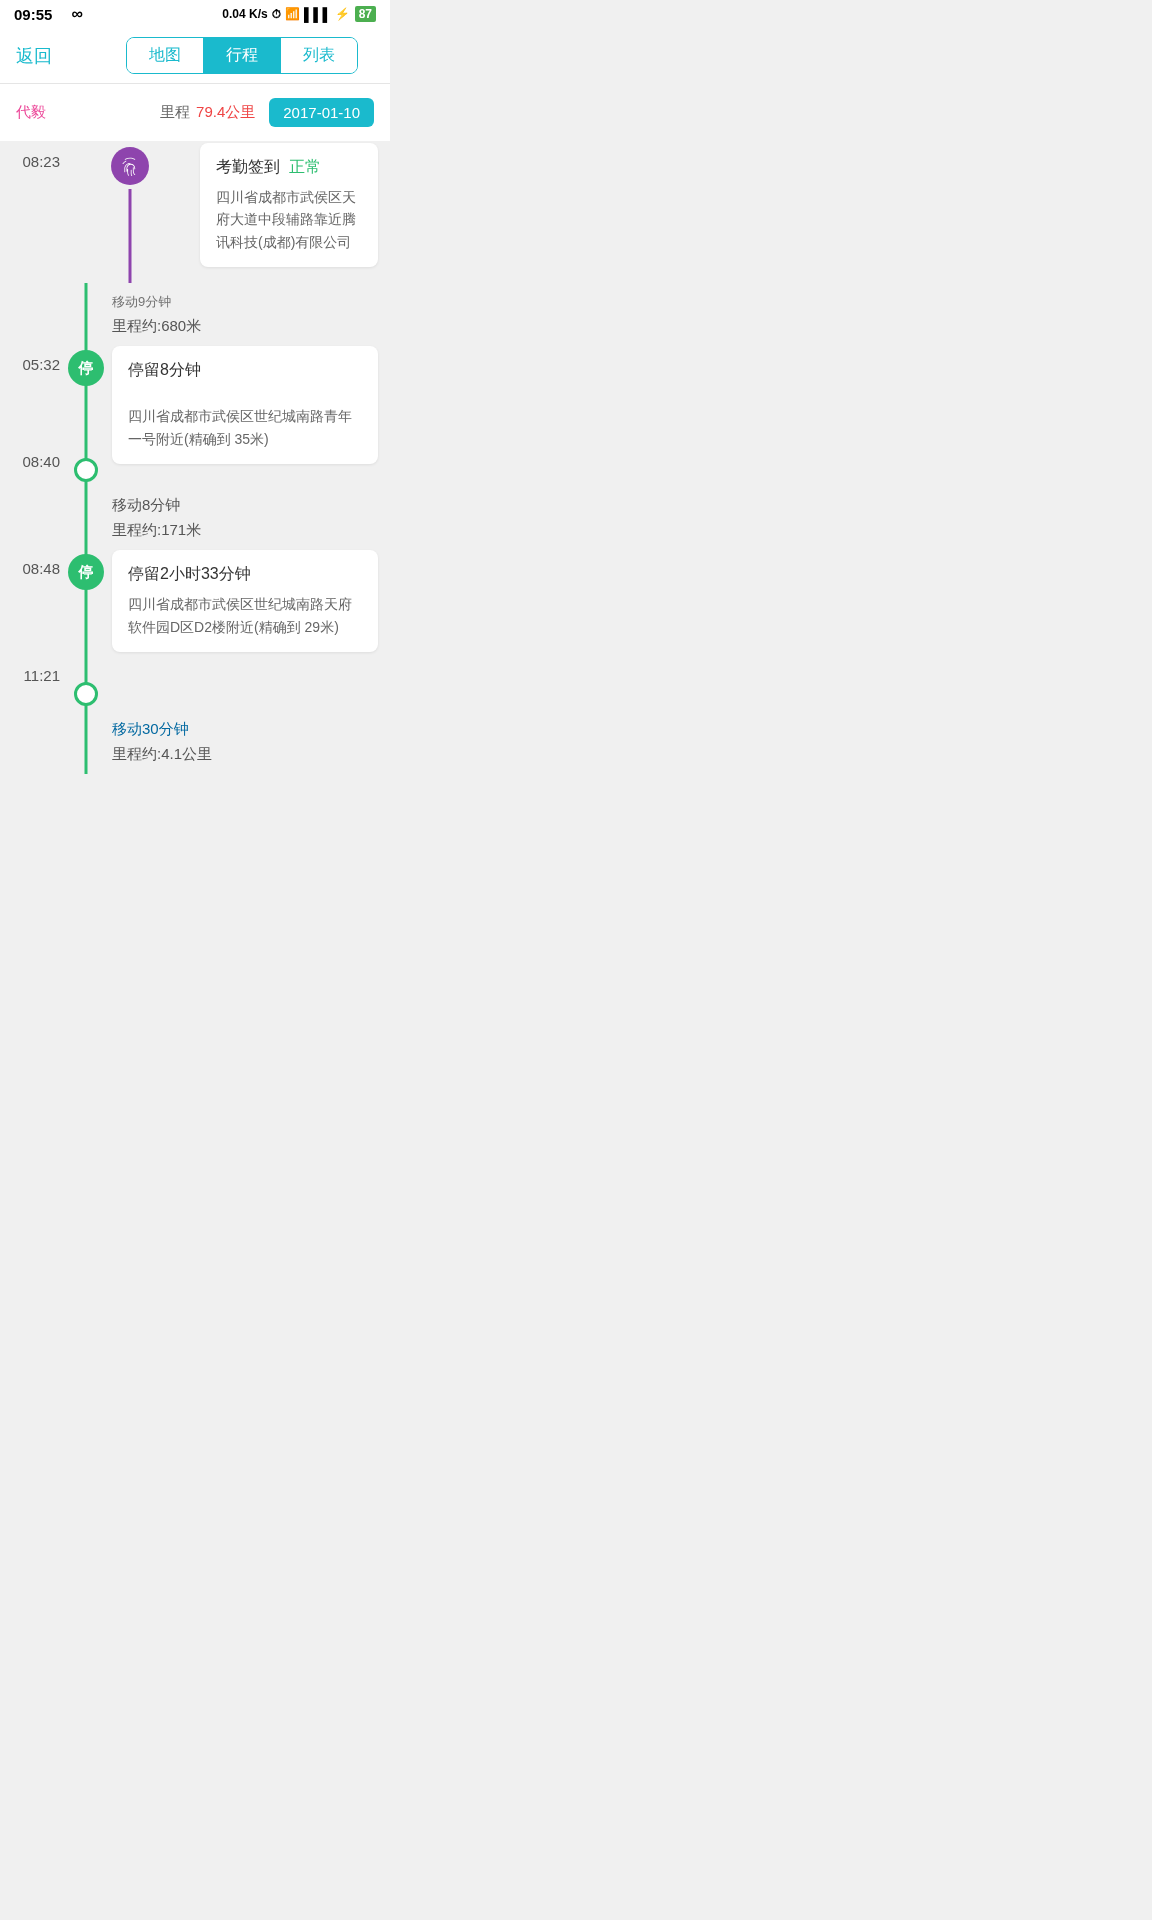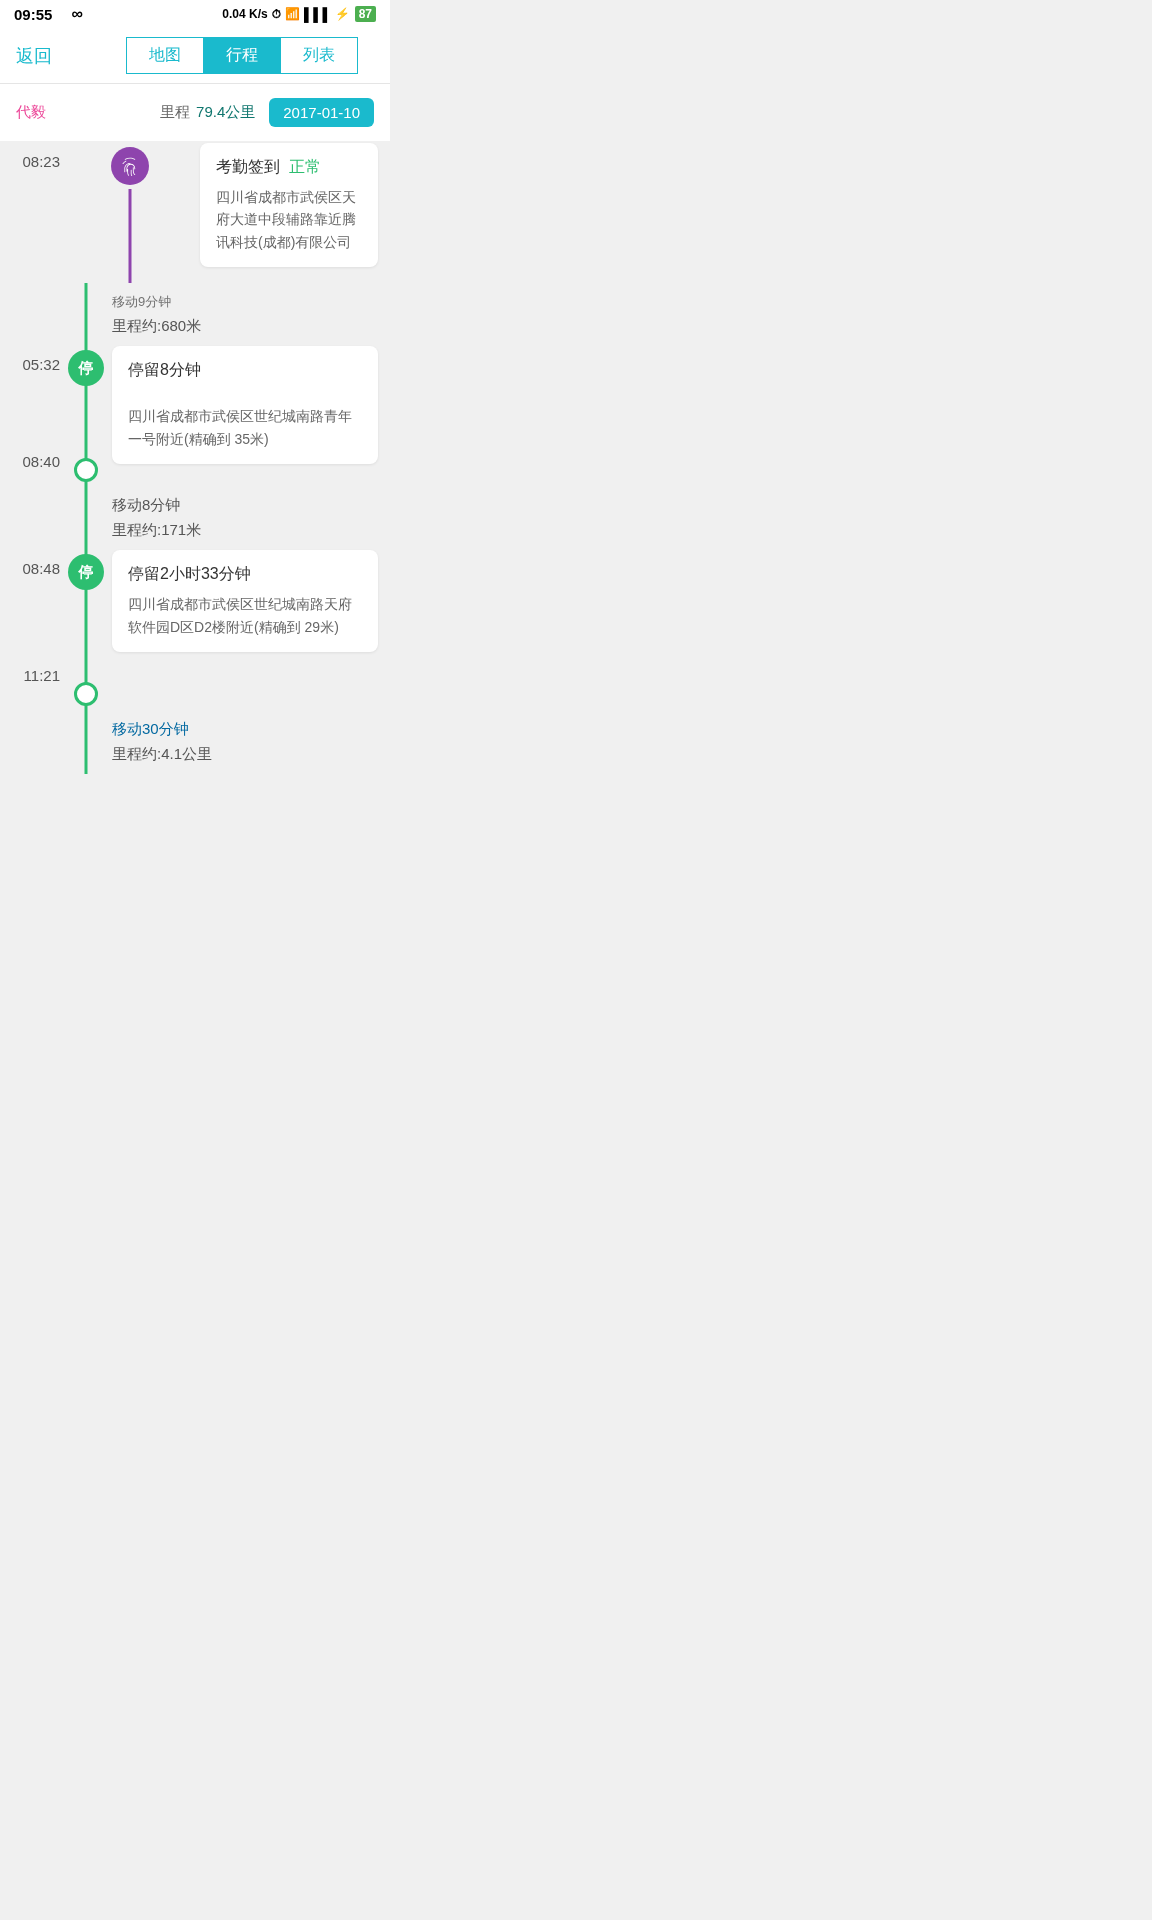--- a/index.html
+++ b/index.html
@@ -39,21 +39,21 @@
     .back-btn {
       color: #1abacd;
       font-size: 18px;
       font-weight: 500;
       cursor: pointer;
       margin-right: 8px;
     }
     .tab-group {
       display: flex;
       border: 1.5px solid #1abacd;
-      border-radius: 0;
+      border-radius: 8px;
       overflow: hidden;
       margin: 0 auto;
       margin-right: 16px;
     }
     .tab-item {
       padding: 7px 22px;
       font-size: 16px;
       cursor: pointer;
       color: #1abacd;
       background: #fff;
@@ -82,21 +82,21 @@
       text-align: center;
     }
     .info-mileage-label {
       font-size: 15px;
       color: #666;
       margin-left: auto;
       margin-right: 6px;
     }
     .info-mileage-value {
       font-size: 15px;
-      color: #0f766e;
+      color: #ef4444;
       margin-right: 14px;
     }
     .info-date {
       background: #1abacd;
       color: #fff;
       border-radius: 6px;
       padding: 6px 14px;
       font-size: 15px;
     }
 

